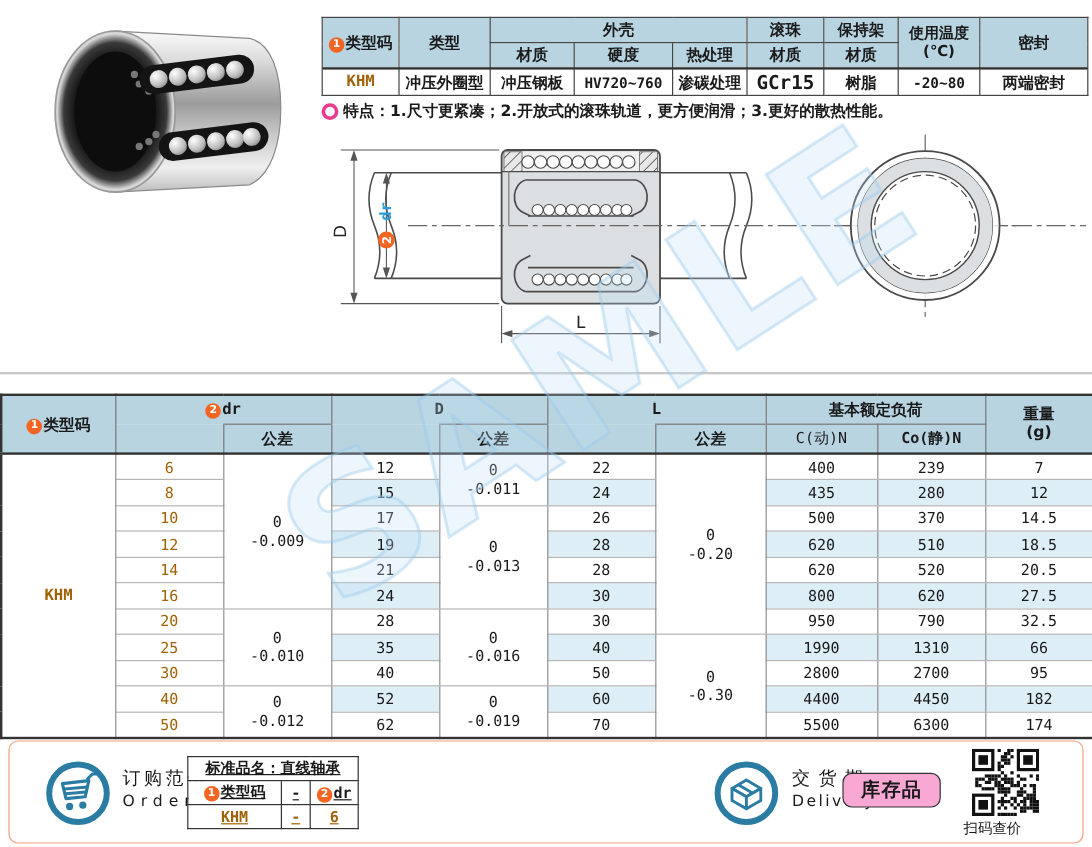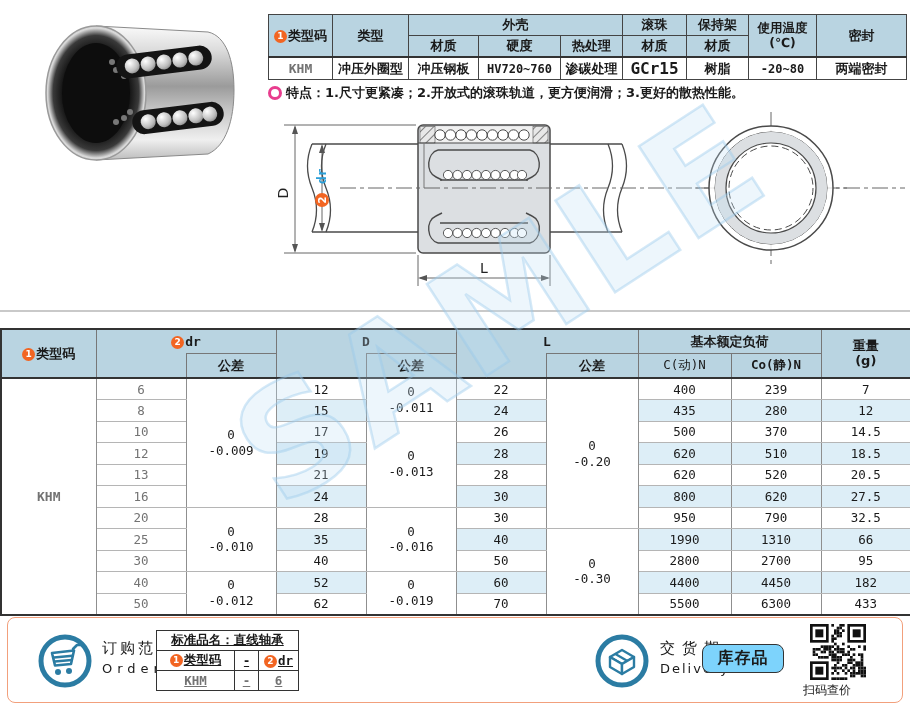--- a/index.html
+++ b/index.html
@@ -1,21 +1,21 @@
 <!DOCTYPE html>
 <html><head>
 <meta charset="utf-8">
 <style>
   html,body{margin:0;padding:0;}
   body{
     width:910px;height:706px;position:relative;overflow:hidden;background:#fff;
     font-family:"DejaVu Sans","Liberation Sans",sans-serif;color:#1a1a1a;
   }
   .mono{font-family:"DejaVu Sans Mono","Liberation Mono",monospace;}
-  .blue{color:#737373;}
+  .blue{color:#a16207;}
   table{border-collapse:collapse;table-layout:fixed;}
 
   
   .spec{position:absolute;left:268px;top:14px;width:638px;font-size:13px;border:1.5px solid #333;}
   .spec th,.spec td{border:1px solid #444;text-align:center;padding:0;font-weight:600;overflow:hidden;}
   .spec th{background:#b9d4e1;height:20px;}
   .spec thead{border-bottom:2px solid #333;}
   .spec td{height:21px;background:#fff;}
   .pre{white-space:pre-line;line-height:1.15;}
 
@@ -52,21 +52,21 @@
   .main td.kcell{font-weight:700;font-size:13px;}
 
   
   .bottom-box{position:absolute;left:7px;top:617px;width:894px;height:84px;
     border:1px solid #f2a07c;border-radius:8px;background:#fff;}
   .abs{position:absolute;}
   .ord-cn{font-size:15px;letter-spacing:3px;white-space:nowrap;}
   .ord-en{font-size:13px;letter-spacing:5px;white-space:nowrap;margin-top:3px;}
   .ordtable{width:142px;font-size:12.5px;border:1.5px solid #333;}
   .ordtable th,.ordtable td{border:1px solid #333;text-align:center;height:19px;padding:0;font-weight:600;background:#fff;text-decoration:underline;}
-  .stock-badge{width:80px;height:27px;background:#7dd3fc;border:1.5px solid #333;border-radius:8px;
+  .stock-badge{width:80px;height:27px;background:#f9a8d4;border:1.5px solid #333;border-radius:8px;
     font-size:16px;font-weight:700;display:flex;align-items:center;justify-content:center;letter-spacing:1px;}
   .qr-caption{font-size:12px;text-align:left;width:70px;}
 </style>
 </head>
 <body>
 
 <svg class="abs" style="left:12px;top:14px;" width="246" height="150" viewBox="0 0 246 150">
   <defs>
     <linearGradient id="metal" x1="0" y1="0" x2="0" y2="1">
       <stop offset="0" stop-color="#fafafa"></stop>
@@ -360,21 +360,21 @@
       </tr>
       <tr>
         <td class="blue mono">12</td>
         <td class="mono alt">19</td>
         <td class="mono alt">28</td>
         <td class="mono alt">620</td>
         <td class="mono alt">510</td>
         <td class="mono alt">18.5</td>
       </tr>
       <tr>
-        <td class="blue mono">13</td>
+        <td class="blue mono">14</td>
         <td class="mono">21</td>
         <td class="mono">28</td>
         <td class="mono">620</td>
         <td class="mono">520</td>
         <td class="mono">20.5</td>
       </tr>
       <tr>
         <td class="blue mono">16</td>
         <td class="mono alt">24</td>
         <td class="mono alt">30</td>
@@ -423,21 +423,21 @@
         <td class="mono alt">4400</td>
         <td class="mono alt">4450</td>
         <td class="mono alt">182</td>
       </tr>
       <tr>
         <td class="blue mono">50</td>
         <td class="mono">62</td>
         <td class="mono">70</td>
         <td class="mono">5500</td>
         <td class="mono">6300</td>
-        <td class="mono">433</td>
+        <td class="mono">174</td>
       </tr>
     </tbody>
 </table>
 
 <div class="bottom-box">
 
   <svg class="abs" style="left:28px;top:14px;" width="58" height="58" viewBox="0 0 58 58">
     <circle cx="29" cy="29" r="24" fill="#fff" stroke="#2b7ca3" stroke-width="5"></circle>
     <g stroke="#2b7ca3" stroke-width="2.6" fill="none" stroke-linecap="round" stroke-linejoin="round">
       <path d="M37,17 L41,13 L45,13"></path>

